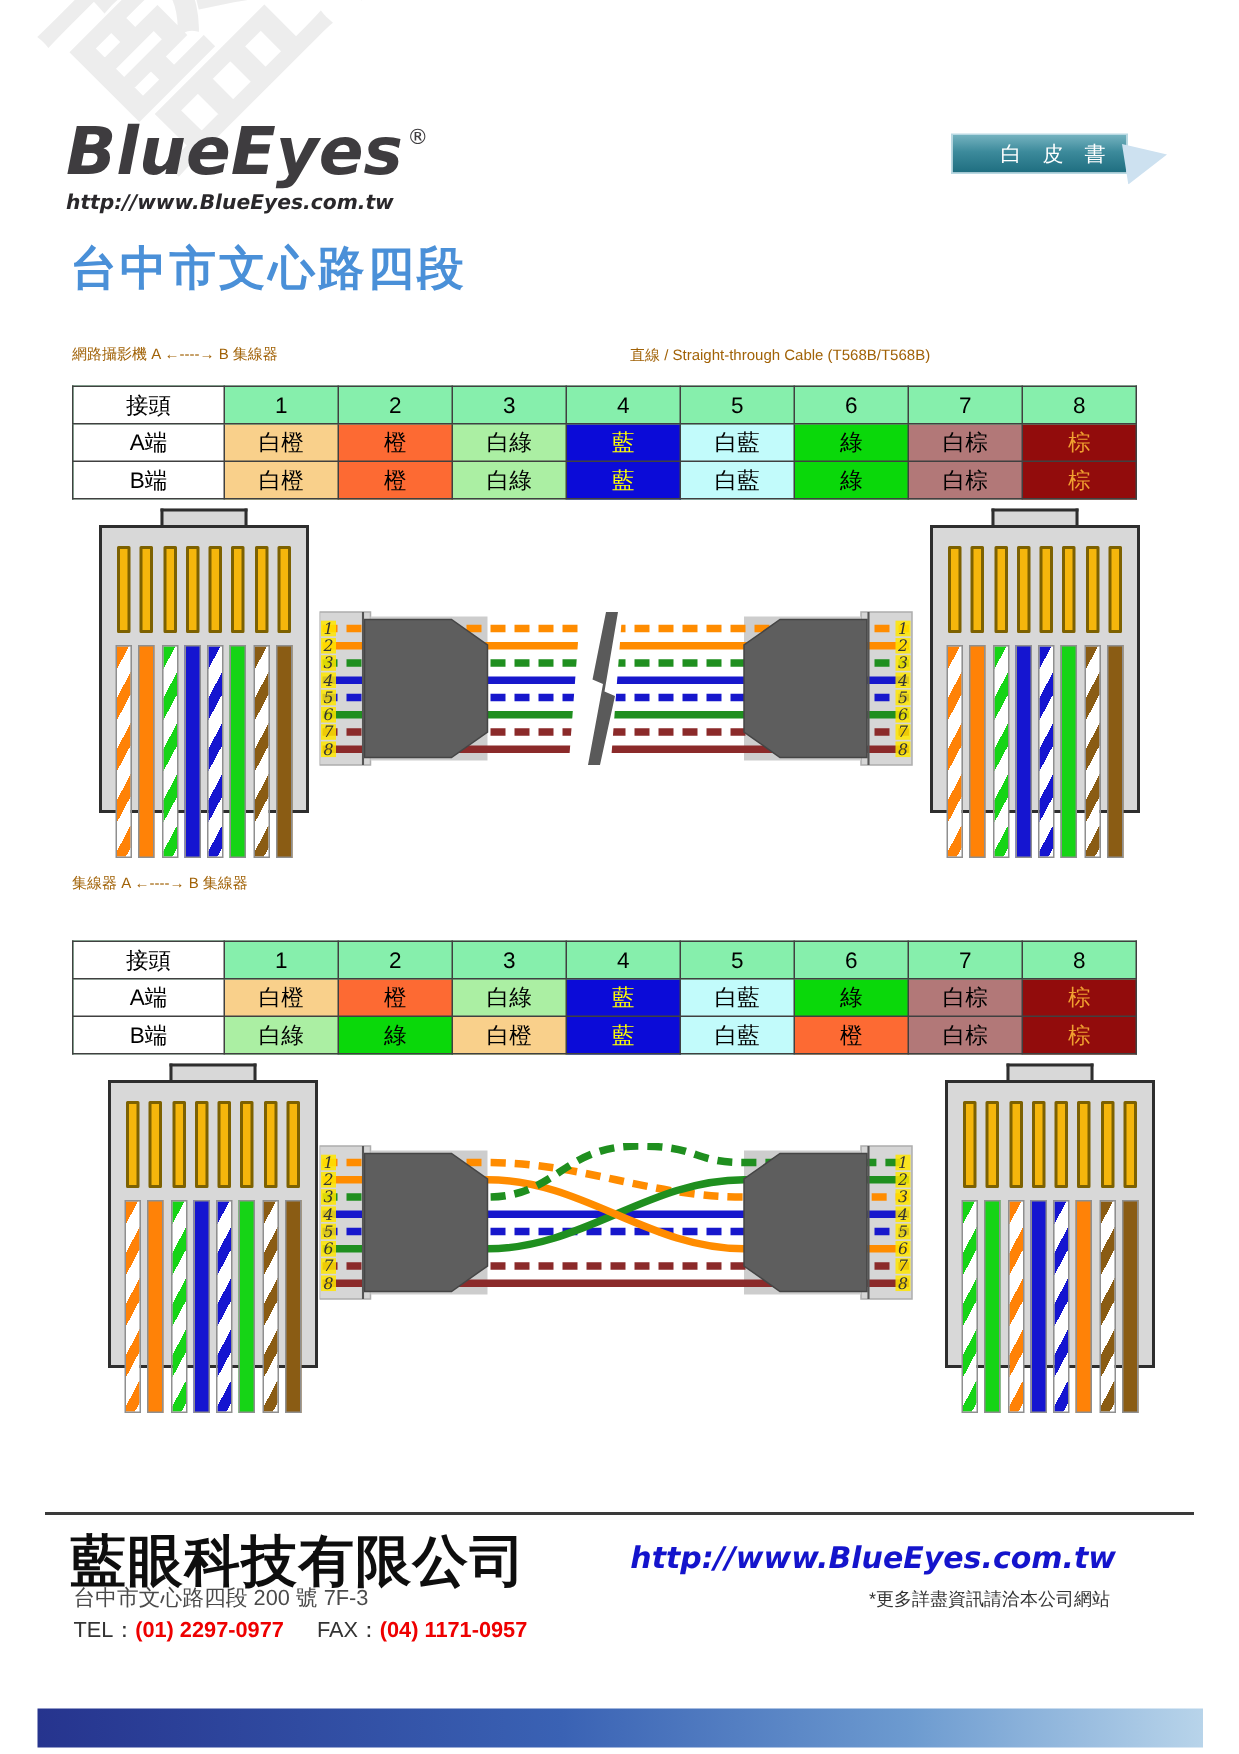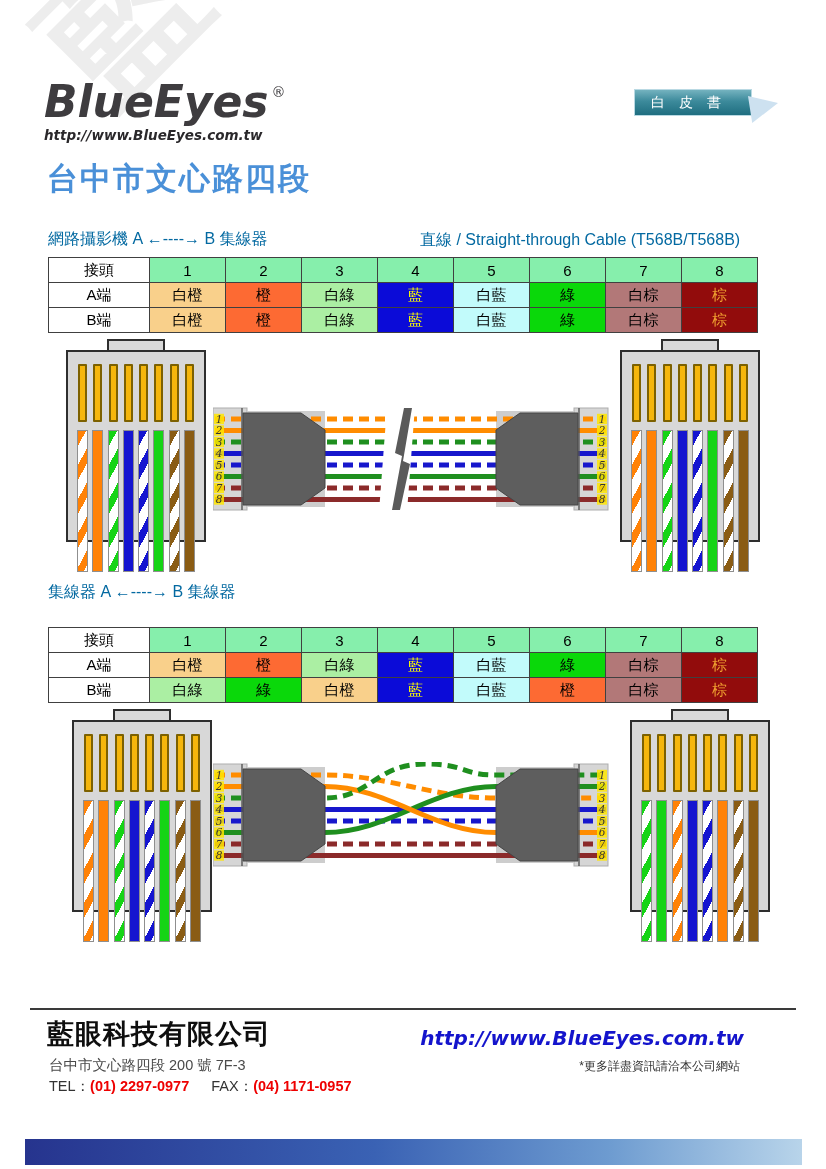--- a/index.html
+++ b/index.html
@@ -24,33 +24,33 @@
   }
   .logo-text sup { font-size:14px; vertical-align:20px; margin-left:3px; font-weight:normal; }
   .logo-url {
     font-family:"DejaVu Sans", sans-serif; font-weight:bold; font-style:italic;
     font-size:13.5px; color:#2a282b; margin-top:1px;
   }
   .badge {
     left:634px; top:89px; width:118px; height:27px; box-sizing:border-box;
     background:linear-gradient(180deg,#74b2bf 0%, #3c8a9b 45%, #1f6e80 100%);
     border:1px solid #b9d9e3; color:#ffffff; font-size:14px; line-height:25px;
-    text-align:center; letter-spacing:14px; 
+    text-align:right; letter-spacing:14px; 
   }
   .badge-ribbon {
     left:748px; top:96px; width:30px; height:27px; background:#cde1f0;
     clip-path:polygon(0 0, 100% 26%, 14% 100%);
   }
 
   .title {
     left:47px; top:158px; margin:0; font-size:31px; font-weight:bold;
     color:#4a90d8; letter-spacing:2px;
   }
 
-  .seclabel { font-size:16px; color:#0369a1;text-align:center; }
+  .seclabel { font-size:10px; color:#a16207;text-align:center; }
 
   
   .tablewrap table { border-collapse:collapse; background:#86efac; }
   .tablewrap th, .tablewrap td {
     border:1px solid #404040; width:75px; height:24px; padding:0;
     text-align:center; vertical-align:middle; font-size:15px; font-weight:normal; color:#000;
   }
   .tablewrap tr > *:first-child { width:100px; background:#ffffff; }
 
   
@@ -74,21 +74,21 @@
   .rj45 .wireset {
     position:absolute; left:9px; right:9px; top:78px; height:142px;
     display:flex; justify-content:space-between;
   }
   .rj45 .wire { width:11px; height:100%; border:1px solid #8f8f8f; box-sizing:border-box; }
 
   svg.layer { position:absolute; }
 
   
   .footer-line { left:30px; top:1008px; width:766px; height:2px; background:#3a3a3a; }
-  .footer-company { left:47px; top:1016px; font-size:27px; font-weight:bold; color:#0e0e0e; letter-spacing:1px; }
+  .footer-company { left:47px; top:1016px; font-size:37px; font-weight:bold; color:#0e0e0e; letter-spacing:1px; }
   .footer-url {
     right:82px; top:1026px; font-family:"DejaVu Sans", sans-serif;
     font-size:20px; font-weight:bold; font-style:italic; color:#1414cc;
   }
   .footer-address { left:49px; top:1056px; font-size:14.5px; color:#4a4a4a; }
   .footer-note { right:86px; top:1058px; font-size:12px; color:#333333; }
   .footer-tel { left:49px; top:1077px; font-size:14.5px; color:#333333; }
   .footer-tel .red { color:#ee0000; font-weight:bold; }
   .footer-tel .gap { display:inline-block; width:22px; }
   .bottom-bar {

